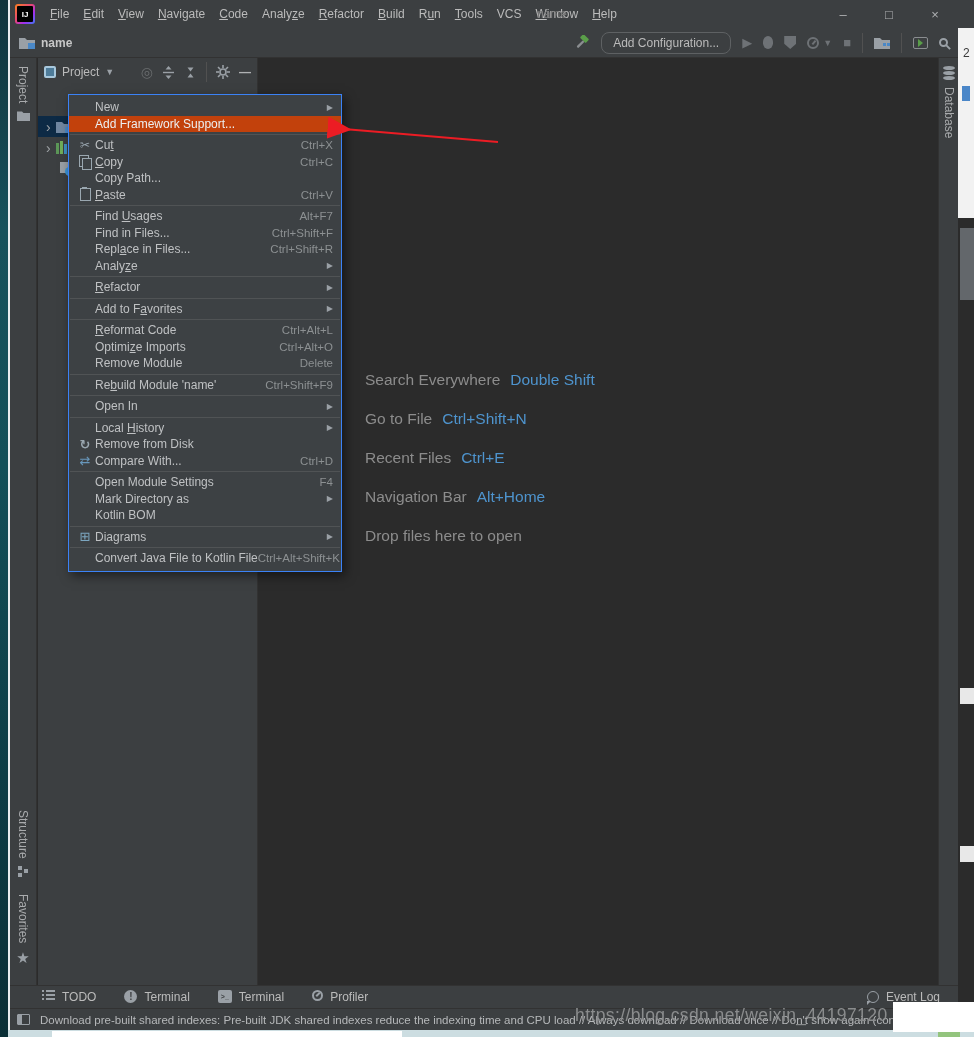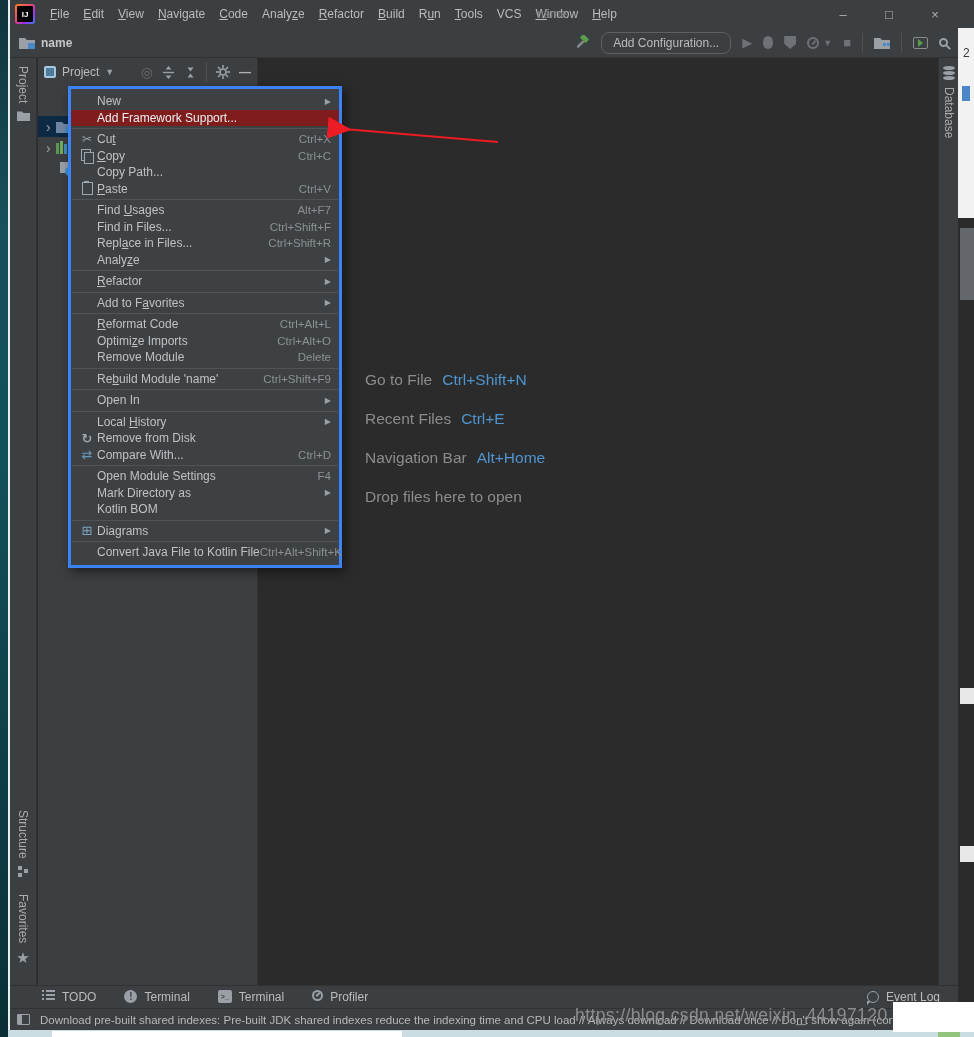--- a/index.html
+++ b/index.html
@@ -82,25 +82,25 @@
   .t-name{font-weight:bold;color:#d8d8d8}
   .t-path{color:#767b7e}
   .tfolder{width:16px;height:13px}
   .ic-books{display:flex;align-items:flex-end;gap:1px;height:13px}
   .ic-books i{width:3px}
   .ic-scratch{position:relative;width:14px;height:14px}
   .ic-scratch::before{content:"";position:absolute;left:0;top:0;width:9px;height:11px;background:#9aa0a6}
   .ic-scratch::after{content:"";position:absolute;right:0;bottom:0;width:9px;height:9px;border-radius:50%;background:#3a93d6}
 
   
-  .cmenu{position:absolute;left:58px;top:86px;width:274px;z-index:30;background:#3d4144;
-    border:3px solid #3b82f6;box-shadow:3px 4px 10px rgba(0,0,0,.5);padding:4px 0}
+  .cmenu{position:absolute;left:58px;top:94px;width:274px;z-index:30;background:#3d4144;
+    border:1px solid #3b82f6;box-shadow:3px 4px 10px rgba(0,0,0,.5);padding:4px 0}
   .cm-item{height:16.5px;display:flex;align-items:center;padding:0 8px 0 6px;color:#bfc1c3}
   .cm-item u{text-decoration:underline}
-  .cm-item.hl{background:#7f1d1d;color:#eceff1}
+  .cm-item.hl{background:#c2410c;color:#eceff1}
   .mi{width:20px;display:flex;align-items:center;justify-content:center;flex:none;color:#9aa7b0;font-size:11px}
   .cm-label{white-space:nowrap}
   .cm-right{margin-left:auto;display:flex;align-items:center;gap:6px;color:#8c9092;font-size:11.5px}
   .cm-arrow{color:#9aa0a6;font-size:8px}
   .cm-sep{border-top:1px solid #505355;margin:2px 1px}
   .ic-cut::before{content:"✂";font-size:12px}
   .ic-copy{position:relative}
   .ic-copy::before{content:"";position:absolute;width:8px;height:10px;border:1px solid #9aa7b0;left:4px;top:-7px}
   .ic-copy::after{content:"";position:absolute;width:8px;height:10px;border:1px solid #9aa7b0;background:#3d4144;left:7px;top:-4px}
   .ic-paste{position:relative}
@@ -311,20 +311,24 @@
         </div>
         <div class="tree-row" style="top:72px">
           <span style="width:9px"></span>
           <span class="ic-scratch"></span>
         </div>
       </div>
     </div>
 
     <div class="welcome" id="welcome">
         <div class="hint">
+          <span class="h-label">Search Everywhere</span>
+          <span class="h-key">Double Shift</span>
+        </div>
+        <div class="hint">
           <span class="h-label">Go to File</span>
           <span class="h-key">Ctrl+Shift+N</span>
         </div>
         <div class="hint">
           <span class="h-label">Recent Files</span>
           <span class="h-key">Ctrl+E</span>
         </div>
         <div class="hint">
           <span class="h-label">Navigation Bar</span>
           <span class="h-key">Alt+Home</span>

